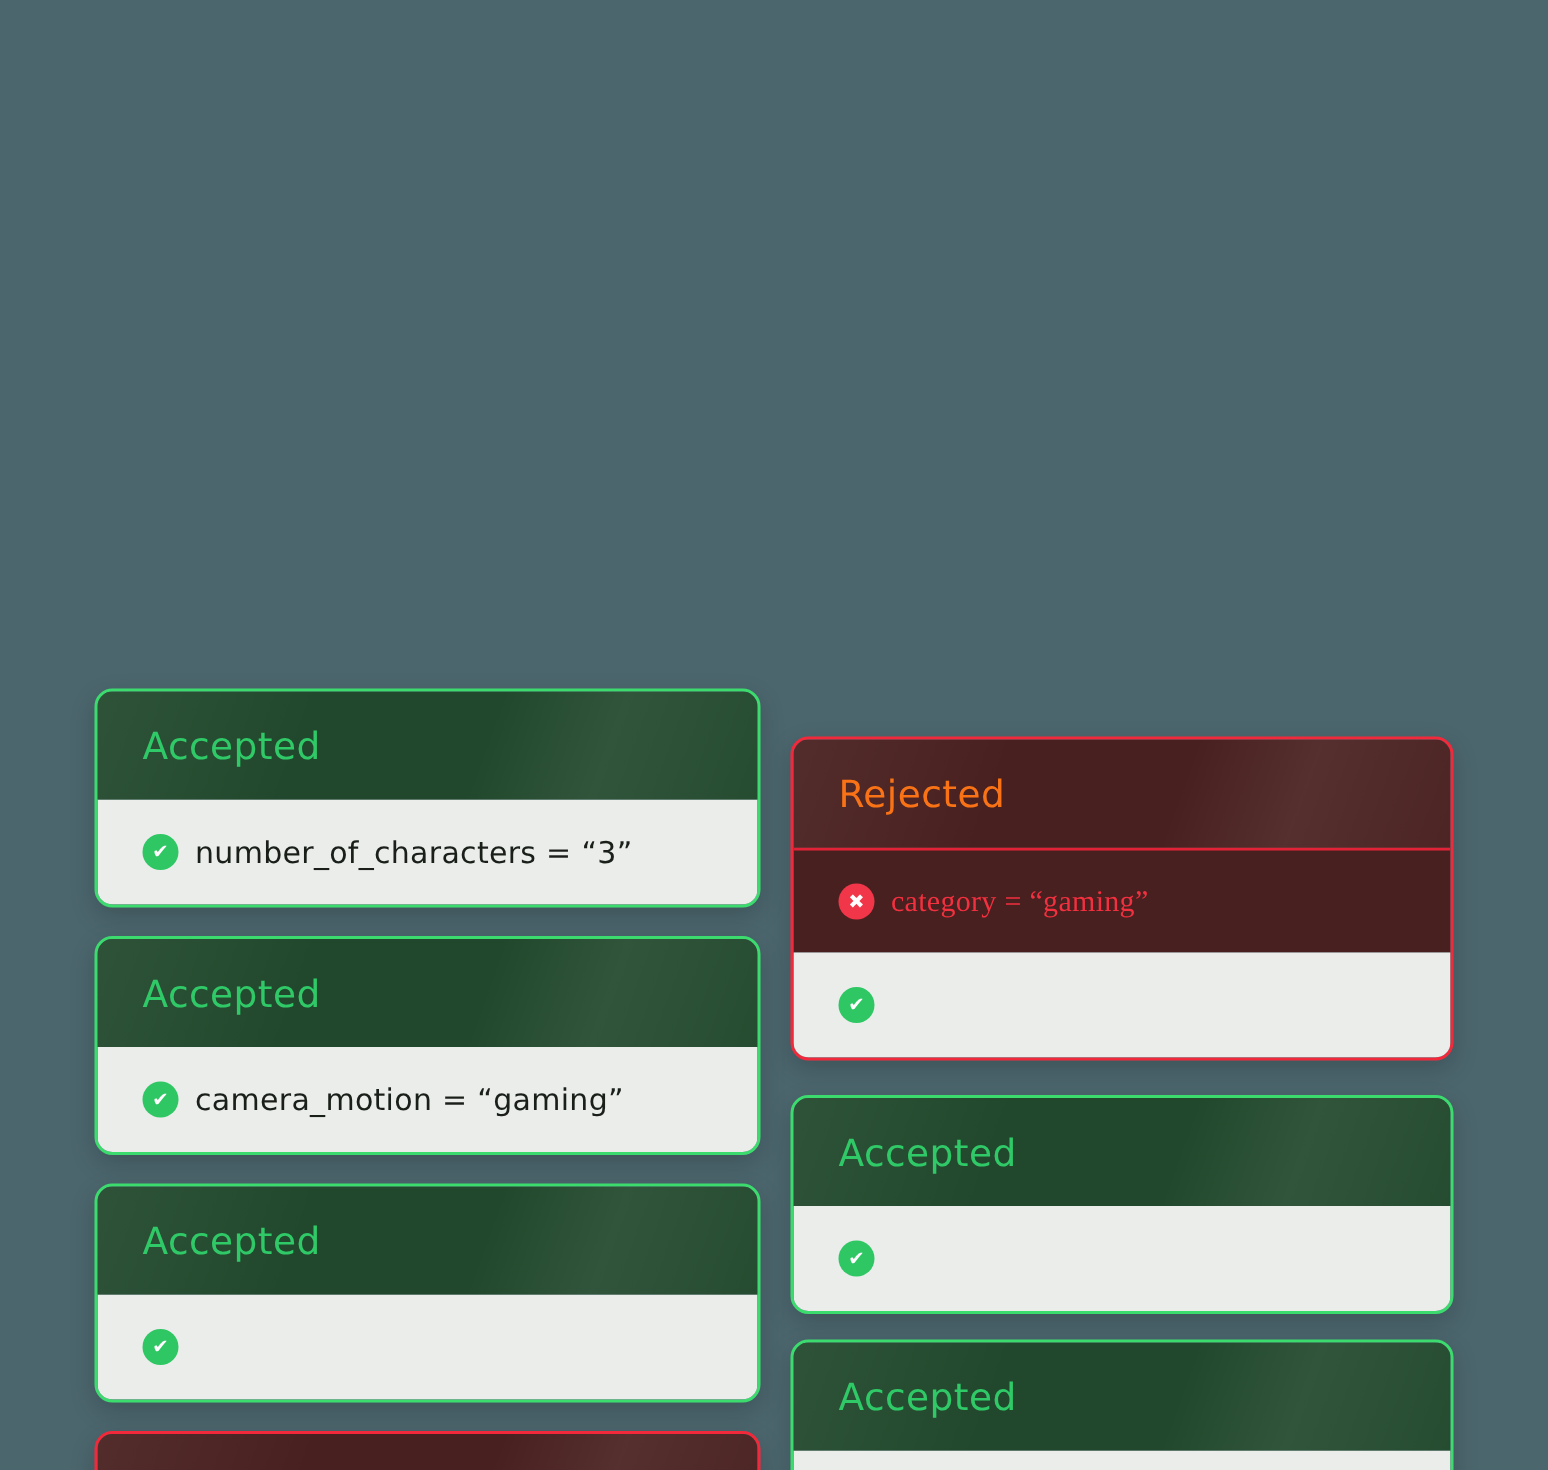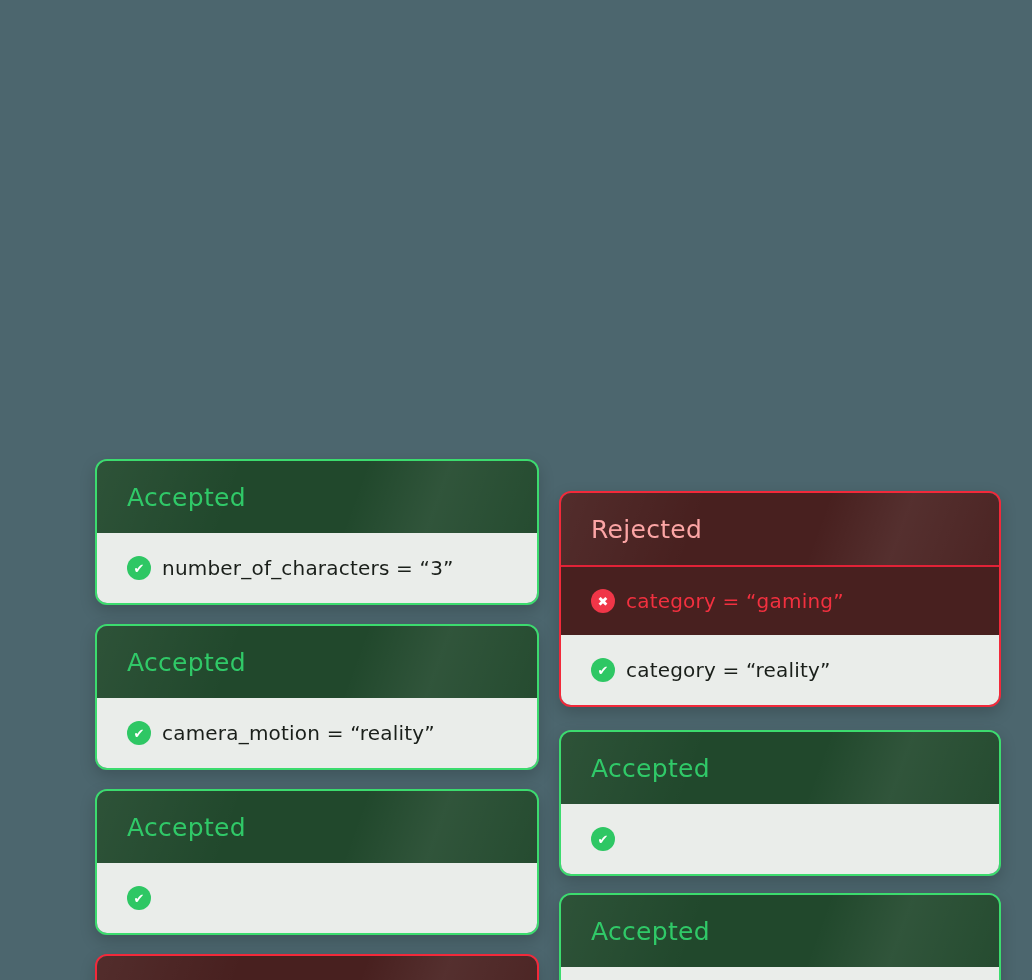--- a/index.html
+++ b/index.html
@@ -8,21 +8,20 @@
     height: 980px;
     background: #4C666E;
     overflow: hidden;
     font-family: "DejaVu Sans", "Liberation Sans", sans-serif;
     position: relative;
   }
   .stage {
     position: absolute;
     inset: 0;
     overflow: hidden;
-    margin-left: 32px;
   }
   .col {
     position: absolute;
     display: flex;
     flex-direction: column;
   }
   .col-left  { left: 63px;  top: 459px; width: 444px; }
   .col-right { left: 527px; top: 491px; width: 442px; }
 
   .card {
@@ -62,40 +61,40 @@
       rgba(255,255,255,0.02) 100%);
   }
   .card-title {
     font-size: 25px;
     letter-spacing: 0.3px;
     font-weight: 500;
     position: relative;
     z-index: 1;
   }
   .card.accepted .card-title { color: #30C968; }
-  .card.rejected .card-title { color: #fca5a5; text-align: center; }
+  .card.rejected .card-title { color: #f97316; text-align: center; }
 
   .row {
     height: 70px;
     display: flex;
     align-items: center;
     gap: 11px;
     padding: 0 30px;
     box-sizing: border-box;
   }
   .row.light { background: #EAEDEA; }
   .row.dark  { background: #48201F; border-top: 2px solid #E12237; }
   .row-text {
     font-size: 20px;
     font-weight: 500;
     letter-spacing: 0.2px;
     white-space: nowrap;
   }
   .row.light .row-text { color: #1A1F1A; }
-  .row.dark  .row-text { color: #F2303F; }
+  .row.dark  .row-text { color: #F2303F; font-family: Liberation Serif, serif; }
 
   .badge {
     width: 24px;
     height: 24px;
     border-radius: 50%;
     display: flex;
     align-items: center;
     justify-content: center;
     color: #FFFFFF;
     font-size: 13px;
@@ -126,21 +125,21 @@
         <span class="row-text">number_of_characters = “3”</span>
       </div>
     </section>
 
     <section class="card accepted">
       <header class="card-header">
         <span class="card-title">Accepted</span>
       </header>
       <div class="row light">
         <span class="badge check">✔</span>
-        <span class="row-text">camera_motion = “reality”</span>
+        <span class="row-text">camera_motion = “gaming”</span>
       </div>
     </section>
 
     <section class="card accepted">
       <header class="card-header">
         <span class="card-title">Accepted</span>
       </header>
       <div class="row light">
         <span class="badge check">✔</span>
       </div>
@@ -160,21 +159,20 @@
     <section class="card rejected">
       <header class="card-header">
         <span class="card-title">Rejected</span>
       </header>
       <div class="row dark">
         <span class="badge cross">✖</span>
         <span class="row-text">category = “gaming”</span>
       </div>
       <div class="row light">
         <span class="badge check">✔</span>
-        <span class="row-text">category = “reality”</span>
       </div>
     </section>
 
     <section class="card accepted m1">
       <header class="card-header">
         <span class="card-title">Accepted</span>
       </header>
       <div class="row light">
         <span class="badge check">✔</span>
       </div>

